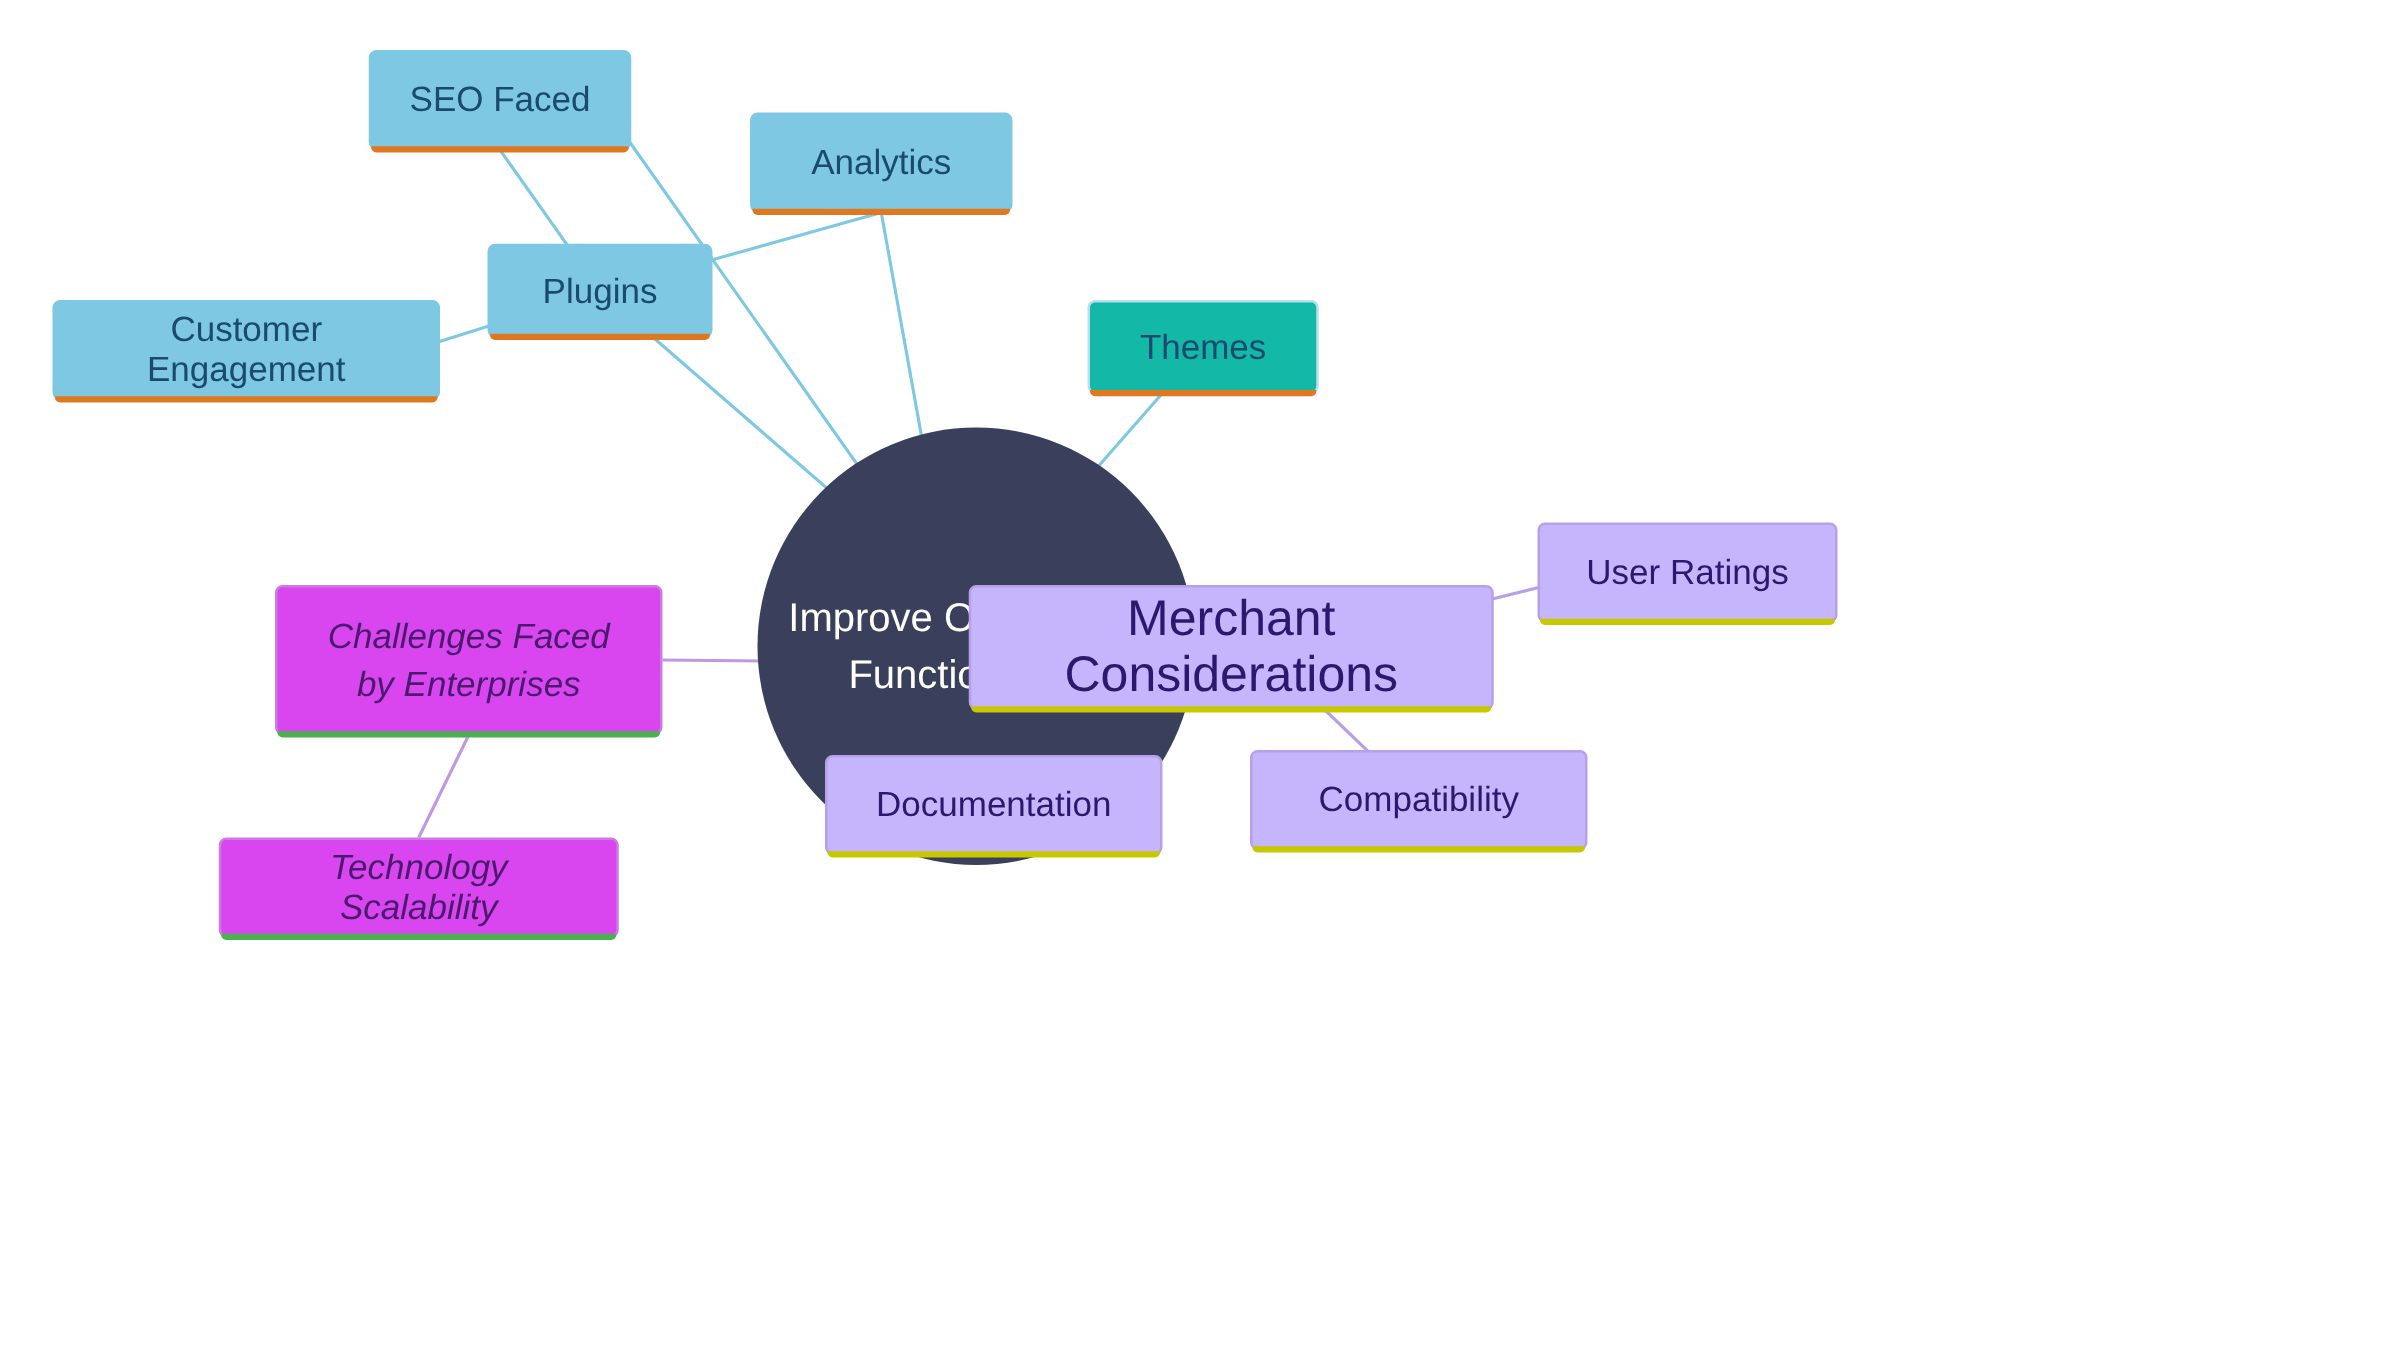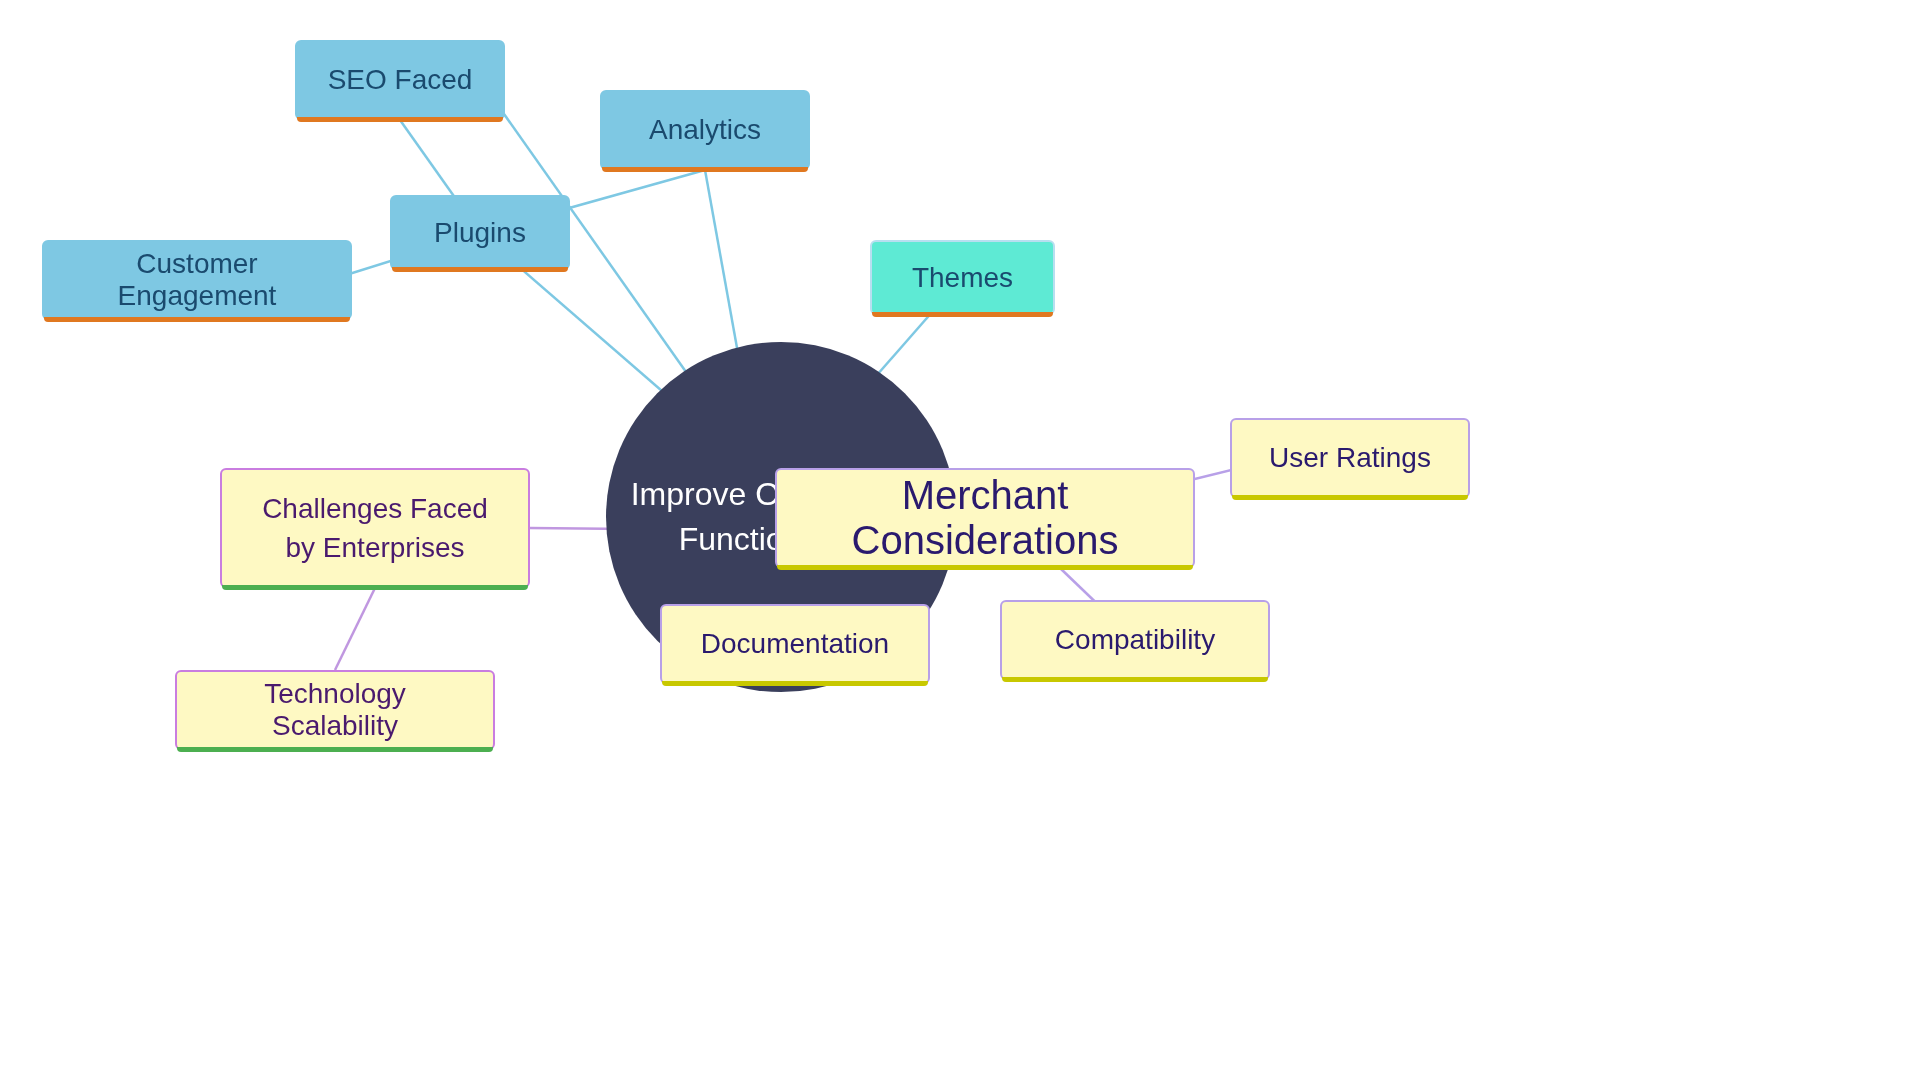--- a/index.html
+++ b/index.html
@@ -29,31 +29,32 @@
       font-weight: 500;
       padding: 18px 22px;
       border: 2px solid transparent;
     }
     .node-blue {
       background: #7ec8e3;
       color: #1a4a6e;
       border-color: #7ec8e3;
     }
     .node-blue-light {
-      background: #5eead4;
+      background: #14b8a6;
       color: #1a4a6e;
       border-color: #b8dff0;
     }
     .node-purple {
-      background: #fef9c3;
+      background: #d946ef;
       color: #4a1a6e;
       border-color: #c97de0;
+      font-style: italic;
     }
     .node-purple-light {
-      background: #fef9c3;
+      background: #c4b5fd;
       color: #2a1a6e;
       border-color: #b8a0e8;
     }
     .underline-orange {
       position: absolute;
       bottom: -4px;
       left: 0;
       right: 0;
       height: 5px;
       background: #e07820;

